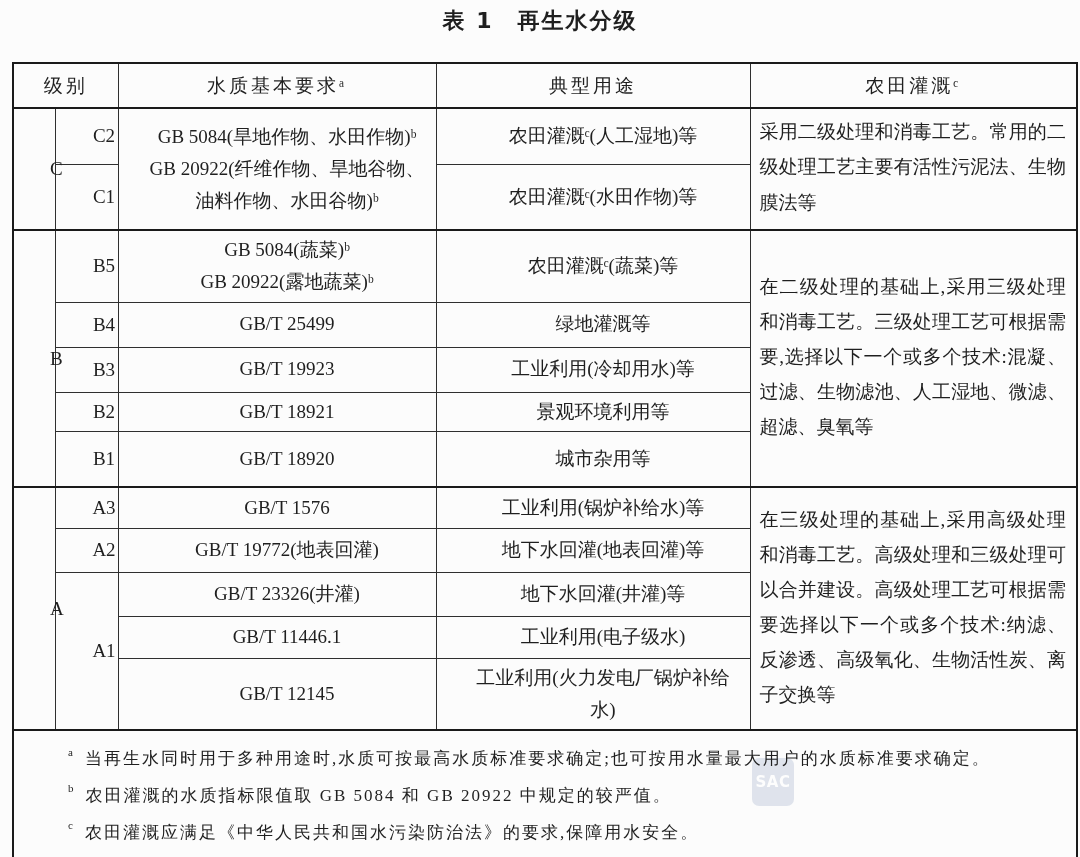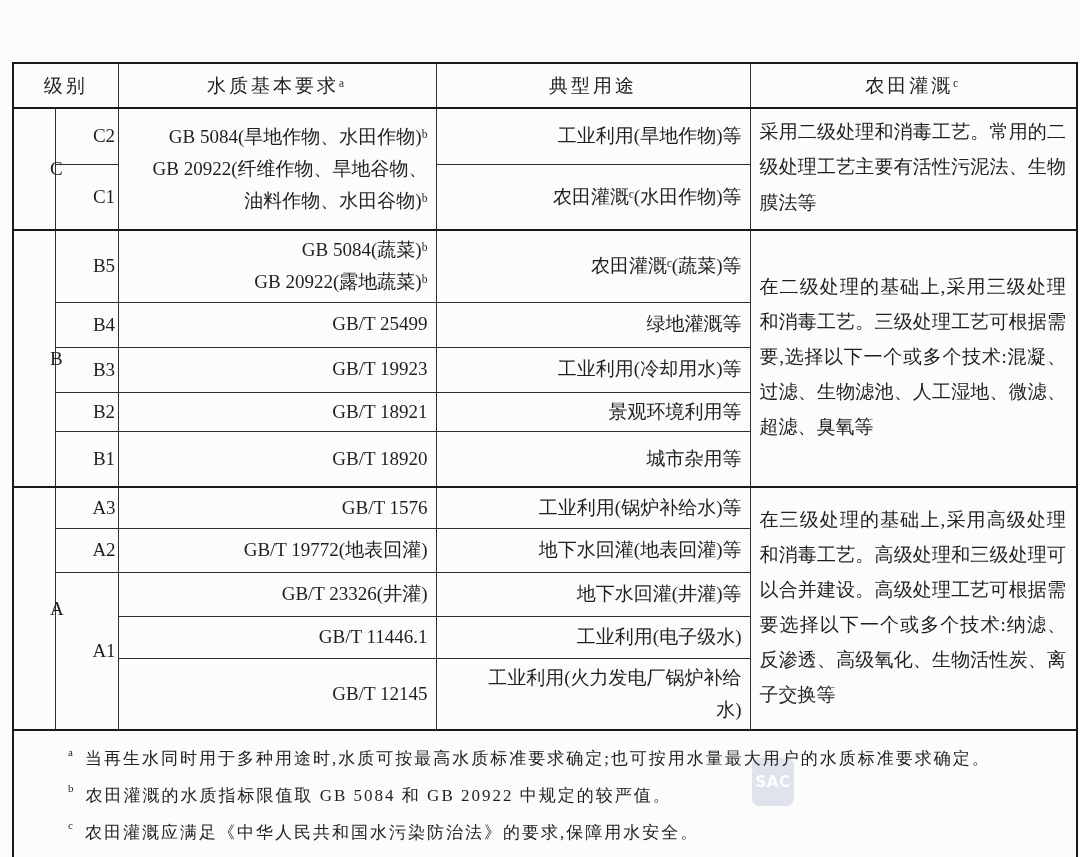--- a/index.html
+++ b/index.html
@@ -39,21 +39,21 @@
   col.c-use{width:314px;}
   col.c-proc{width:327px;}
   tr.r-head td{
     height:41px;text-align:center;letter-spacing:3px;
     border-bottom:2px solid #1a1a1a;
   }
   .sec{border-top:2px solid #1a1a1a;}
   .lvl,.sub{text-align:center;padding-left:36px;}
   .req,.use{
     padding:3px 8px 3px 28px;line-height:1.7;
-    white-space:pre-line;text-align:right;
+    white-space:pre-line;text-align:center;
   }
   .proc{
     padding:0 10px 4px 9px;line-height:1.85;
     text-align:justify;text-align-last:left;
   }
   tr.r-c2{height:56px;} tr.r-c1{height:66px;}
   tr.r-b5{height:68px;} tr.r-b4{height:45px;} tr.r-b3{height:45px;}
   tr.r-b2{height:39px;} tr.r-b1{height:56px;}
   tr.r-a3{height:41px;} tr.r-a2{height:44px;}
   tr.r-a1a{height:44px;} tr.r-a1b{height:42px;} tr.r-a1c{height:72px;}
@@ -68,20 +68,21 @@
   .footnote sup{
     font-size:11px;letter-spacing:0;
     position:relative;top:-2px;margin-right:12px;
   }
 </style>
 </head>
 <body>
 
 <div class="page">
 
+  <div class="title">表 1　再生水分级</div>
 
   <div class="watermark">SAC</div>
 
   <table class="grades">
     <colgroup>
       <col class="c-lvl">
         <col class="c-sub">
         <col class="c-req">
         <col class="c-use">
         <col class="c-proc">
@@ -93,21 +94,21 @@
         <td>水质基本要求ᵃ</td>
         <td>典型用途</td>
         <td>农田灌溉ᶜ</td>
       </tr>
 
       <tr class="r-c2">
         <td class="lvl sec" rowspan="2">C</td>
         <td class="sub sec">C2</td>
         <td class="req sec" rowspan="2">GB 5084(旱地作物、水田作物)ᵇ
 GB 20922(纤维作物、旱地谷物、油料作物、水田谷物)ᵇ</td>
-        <td class="use sec">工业利用(旱地作物)等</td>
+        <td class="use sec">农田灌溉ᶜ(人工湿地)等</td>
         <td class="proc sec" rowspan="2">采用二级处理和消毒工艺。常用的二级处理工艺主要有活性污泥法、生物膜法等</td>
       </tr>
       <tr class="r-c1">
         <td class="sub">C1</td>
         <td class="use">农田灌溉ᶜ(水田作物)等</td>
       </tr>
 
       <tr class="r-b5">
         <td class="lvl sec" rowspan="5">B</td>
         <td class="sub sec">B5</td>

